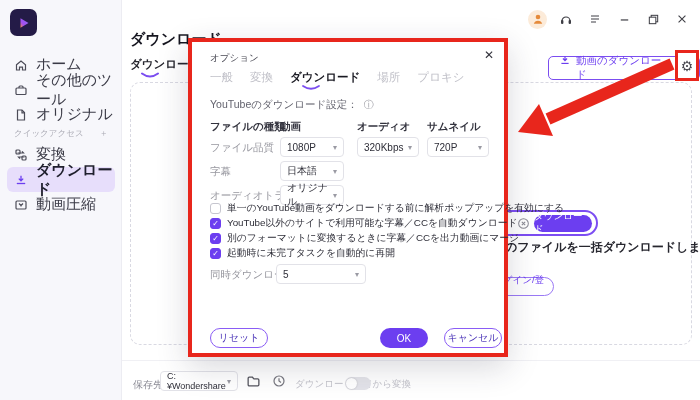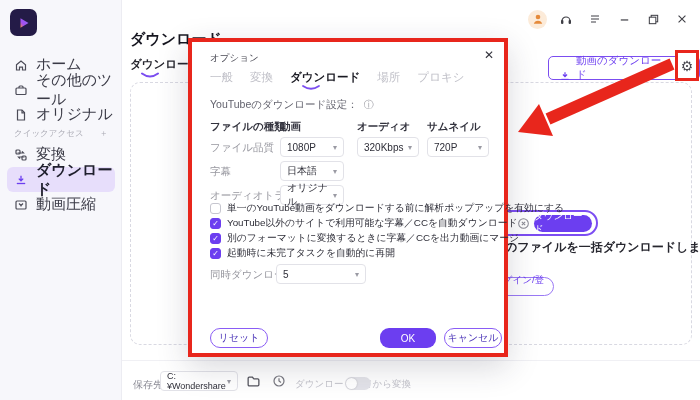--- a/index.html
+++ b/index.html
@@ -28,21 +28,21 @@
   .nav-item.active { background:#e7defb; border-radius:6px; margin:0 7px; padding-left:7px; color:#20202e; font-weight:bold; }
   .nav-item.active .nicon { color:#6c3ef0; }
 
   
   .page-title { left:130px; top:30px; font-size:15px; font-weight:bold; color:#15151f; }
   .main-tab { left:130px; top:57px; font-size:11.5px; font-weight:bold; color:#26262e; }
   .tab-curve { left:140px; top:72px; }
   .dropzone { left:130px; top:82px; width:562px; height:263px; border:1px dashed #d9d9e2; border-radius:10px; z-index:1; background:#fff; }
 
   .dl-btn { left:548px; top:56px; height:24px; display:flex; align-items:center; border:1px solid #7b4df0; border-radius:5px; color:#6c3ef0; font-size:10.5px; z-index:2; background:#fff; cursor:pointer; }
-  .dl-btn-main { display:flex; align-items:flex-end; gap:5px; padding:0 9px 0 10px; }
+  .dl-btn-main { display:flex; align-items:flex-start; gap:5px; padding:0 9px 0 10px; }
   .dl-btn-sep { width:1px; height:23px; background:#7b4df0; }
   .dl-btn-caret { width:21px; display:flex; justify-content:center; }
   .gear-wrap { left:675px; top:50px; width:24px; height:31px; border:3px solid #e8261c; display:flex; align-items:center; justify-content:center; z-index:7; background:#fff; }
   .gear-glyph { font-family:"DejaVu Sans",sans-serif; font-size:14px; color:#4a4a52; }
 
   
   .url-pill { left:400px; top:210px; width:198px; height:26px; border:2px solid #7c4df2; border-radius:14px; background:#fff; z-index:2; }
   .clear-icon { position:absolute; right:66px; top:5px; color:#8a8a94; }
   .url-dl-btn { position:absolute; right:4px; top:2.5px; width:58px; height:17px; background:#6c3ef0; color:#fff; border-radius:9px; font-size:9.5px; display:flex; align-items:center; justify-content:center; cursor:pointer; }
   .batch-text { left:505px; top:239px; font-size:12px; font-weight:bold; color:#26262e; z-index:2; white-space:nowrap; }
@@ -326,21 +326,21 @@
       <span>起動時に未完了タスクを自動的に再開</span>
     </div>
 
     <span class="abs rl" style="left:18px; top:226px;">同時ダウンロードの最大数：</span>
     <div class="abs dd" style="left:84px; top:222px; width:90px;">
       <span>5</span>
         <span class="caret">▾</span>
     </div>
 
     <div class="btn ghost" style="left:18px; top:286px; width:58px;">リセット</div>
-    <div class="btn primary" style="left:188px; top:286px; width:56px;border-radius:9px;">OK</div>
+    <div class="btn primary" style="left:188px; top:286px; width:48px;">OK</div>
     <div class="btn ghost" style="left:252px; top:286px; width:58px;">キャンセル</div>
   </div>
 </div>
 
 <div class="abs bottom-sep"></div>
 <span class="abs save-label">保存先</span>
 <div class="abs dd path-dd">
   <span style="font-size:9px;">C:¥Wondershare</span>
     <span class="caret">▾</span>
 </div>

